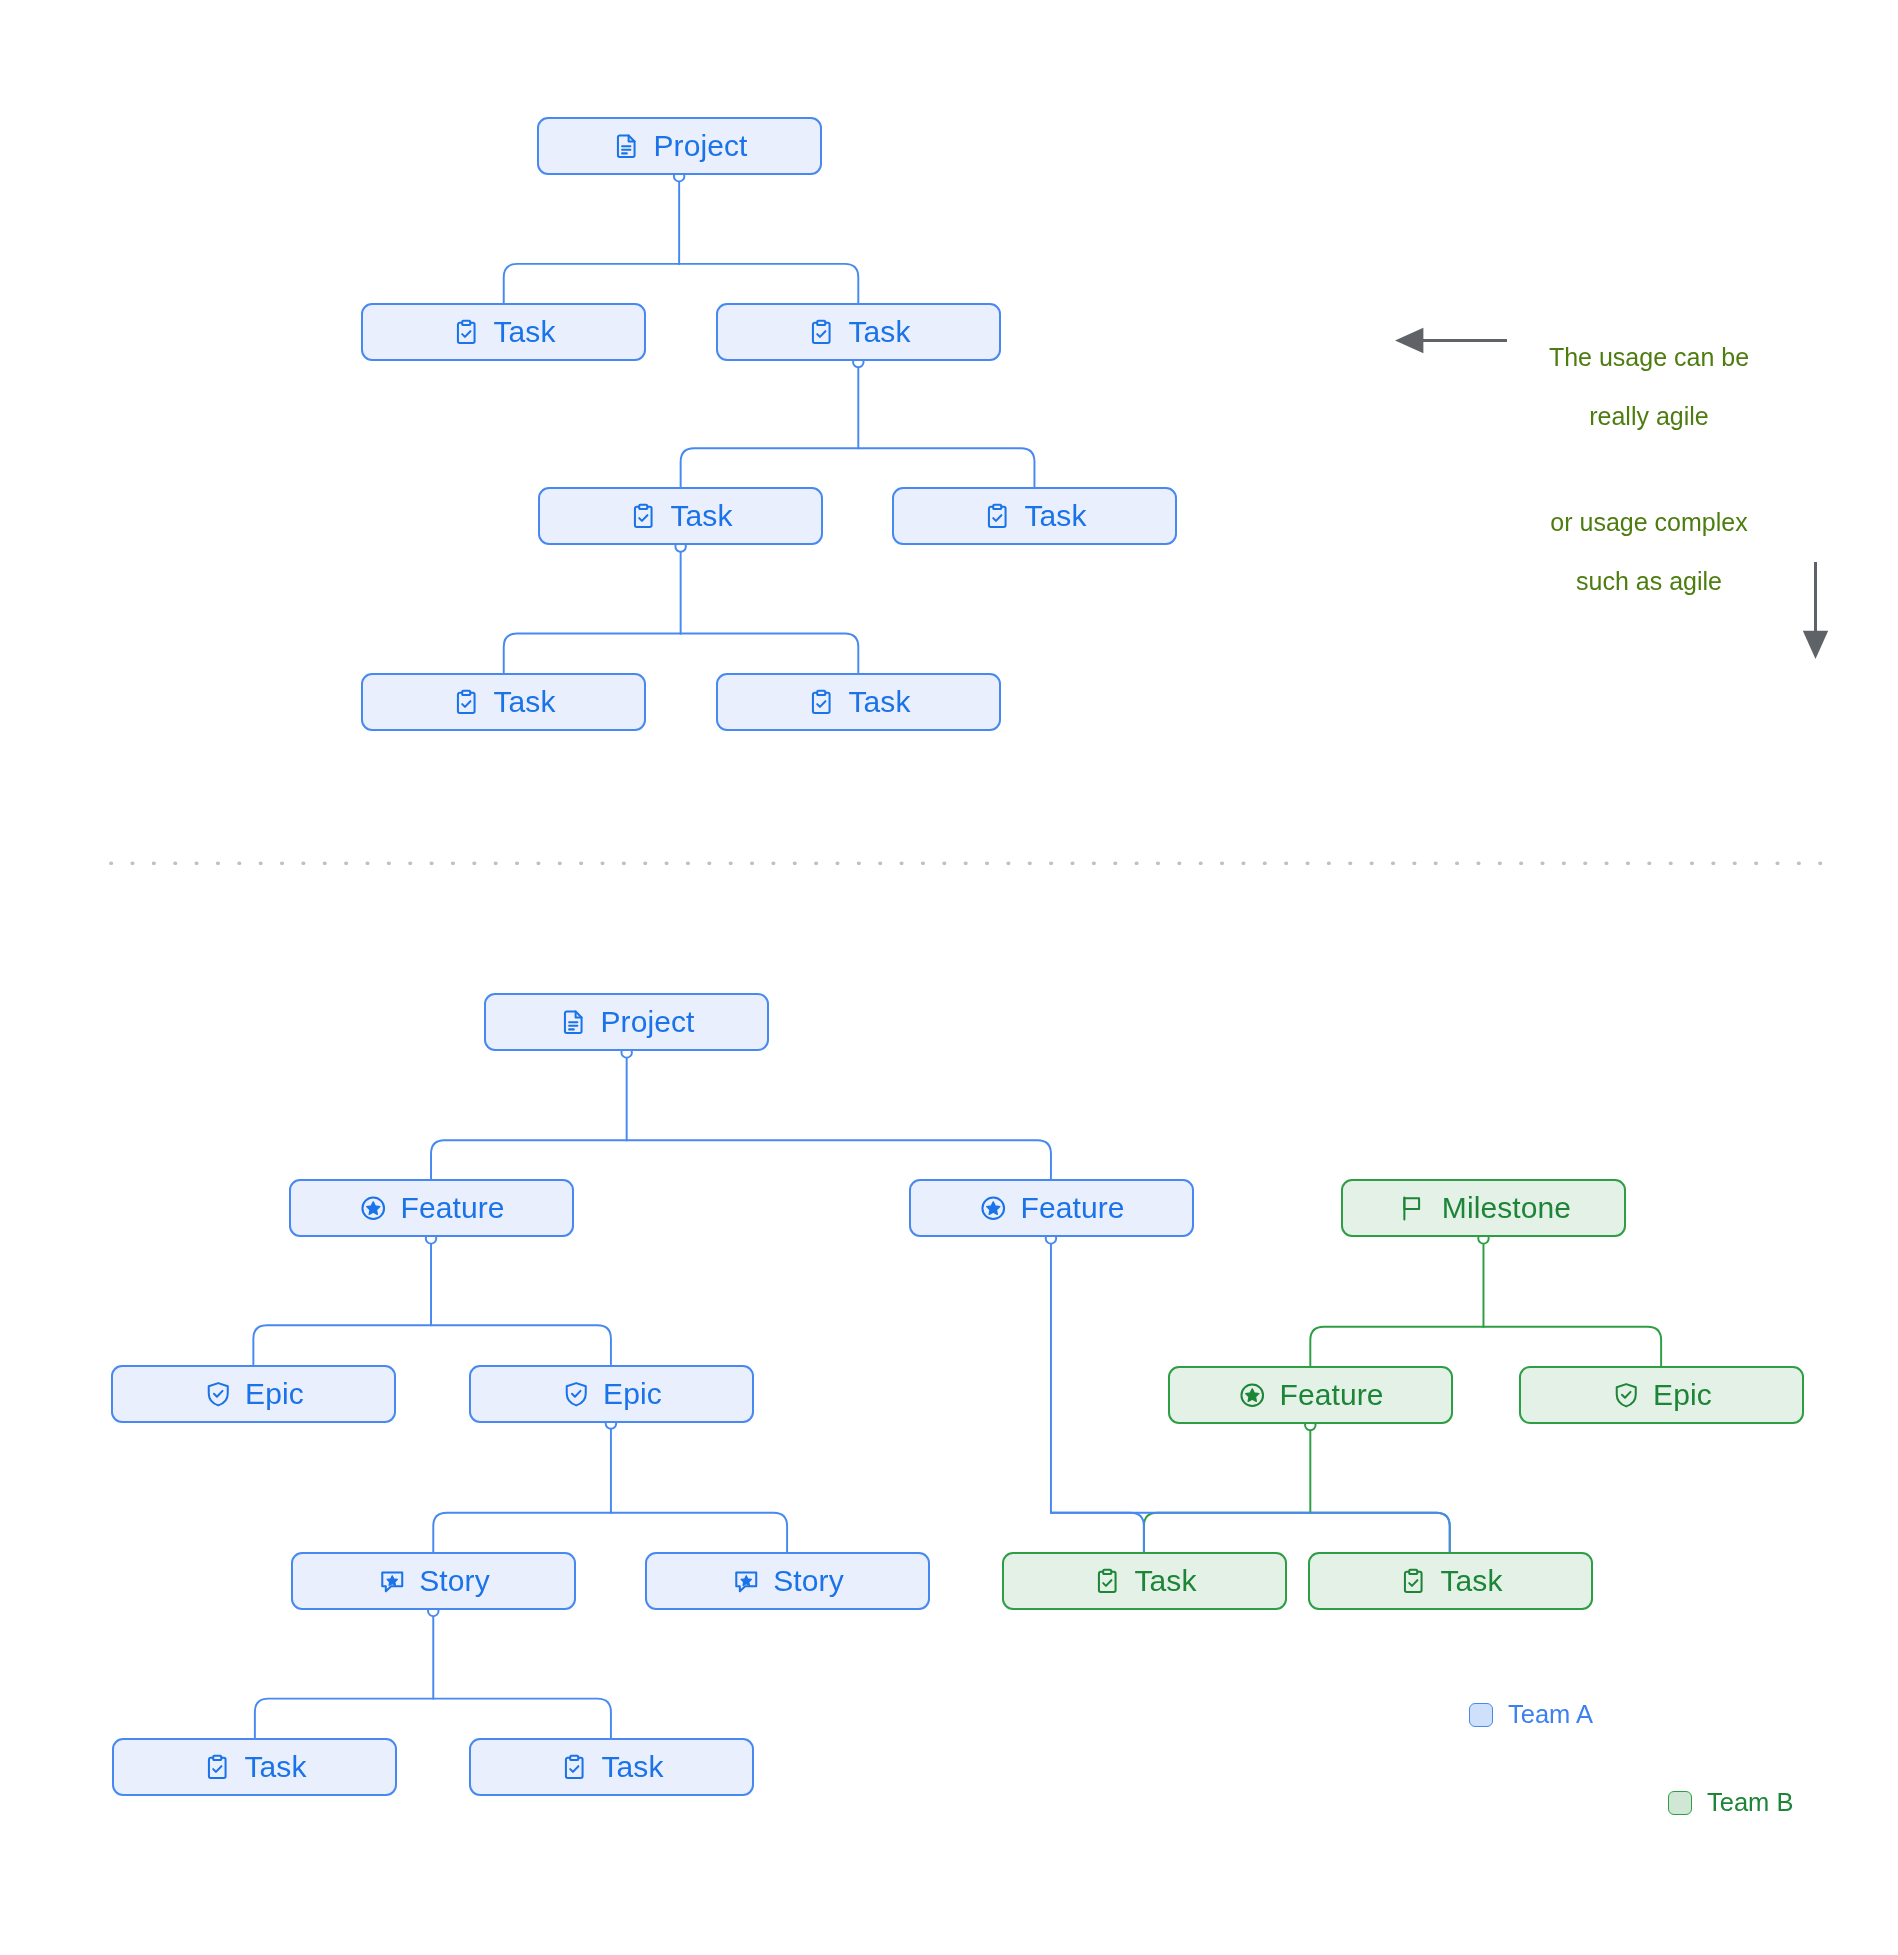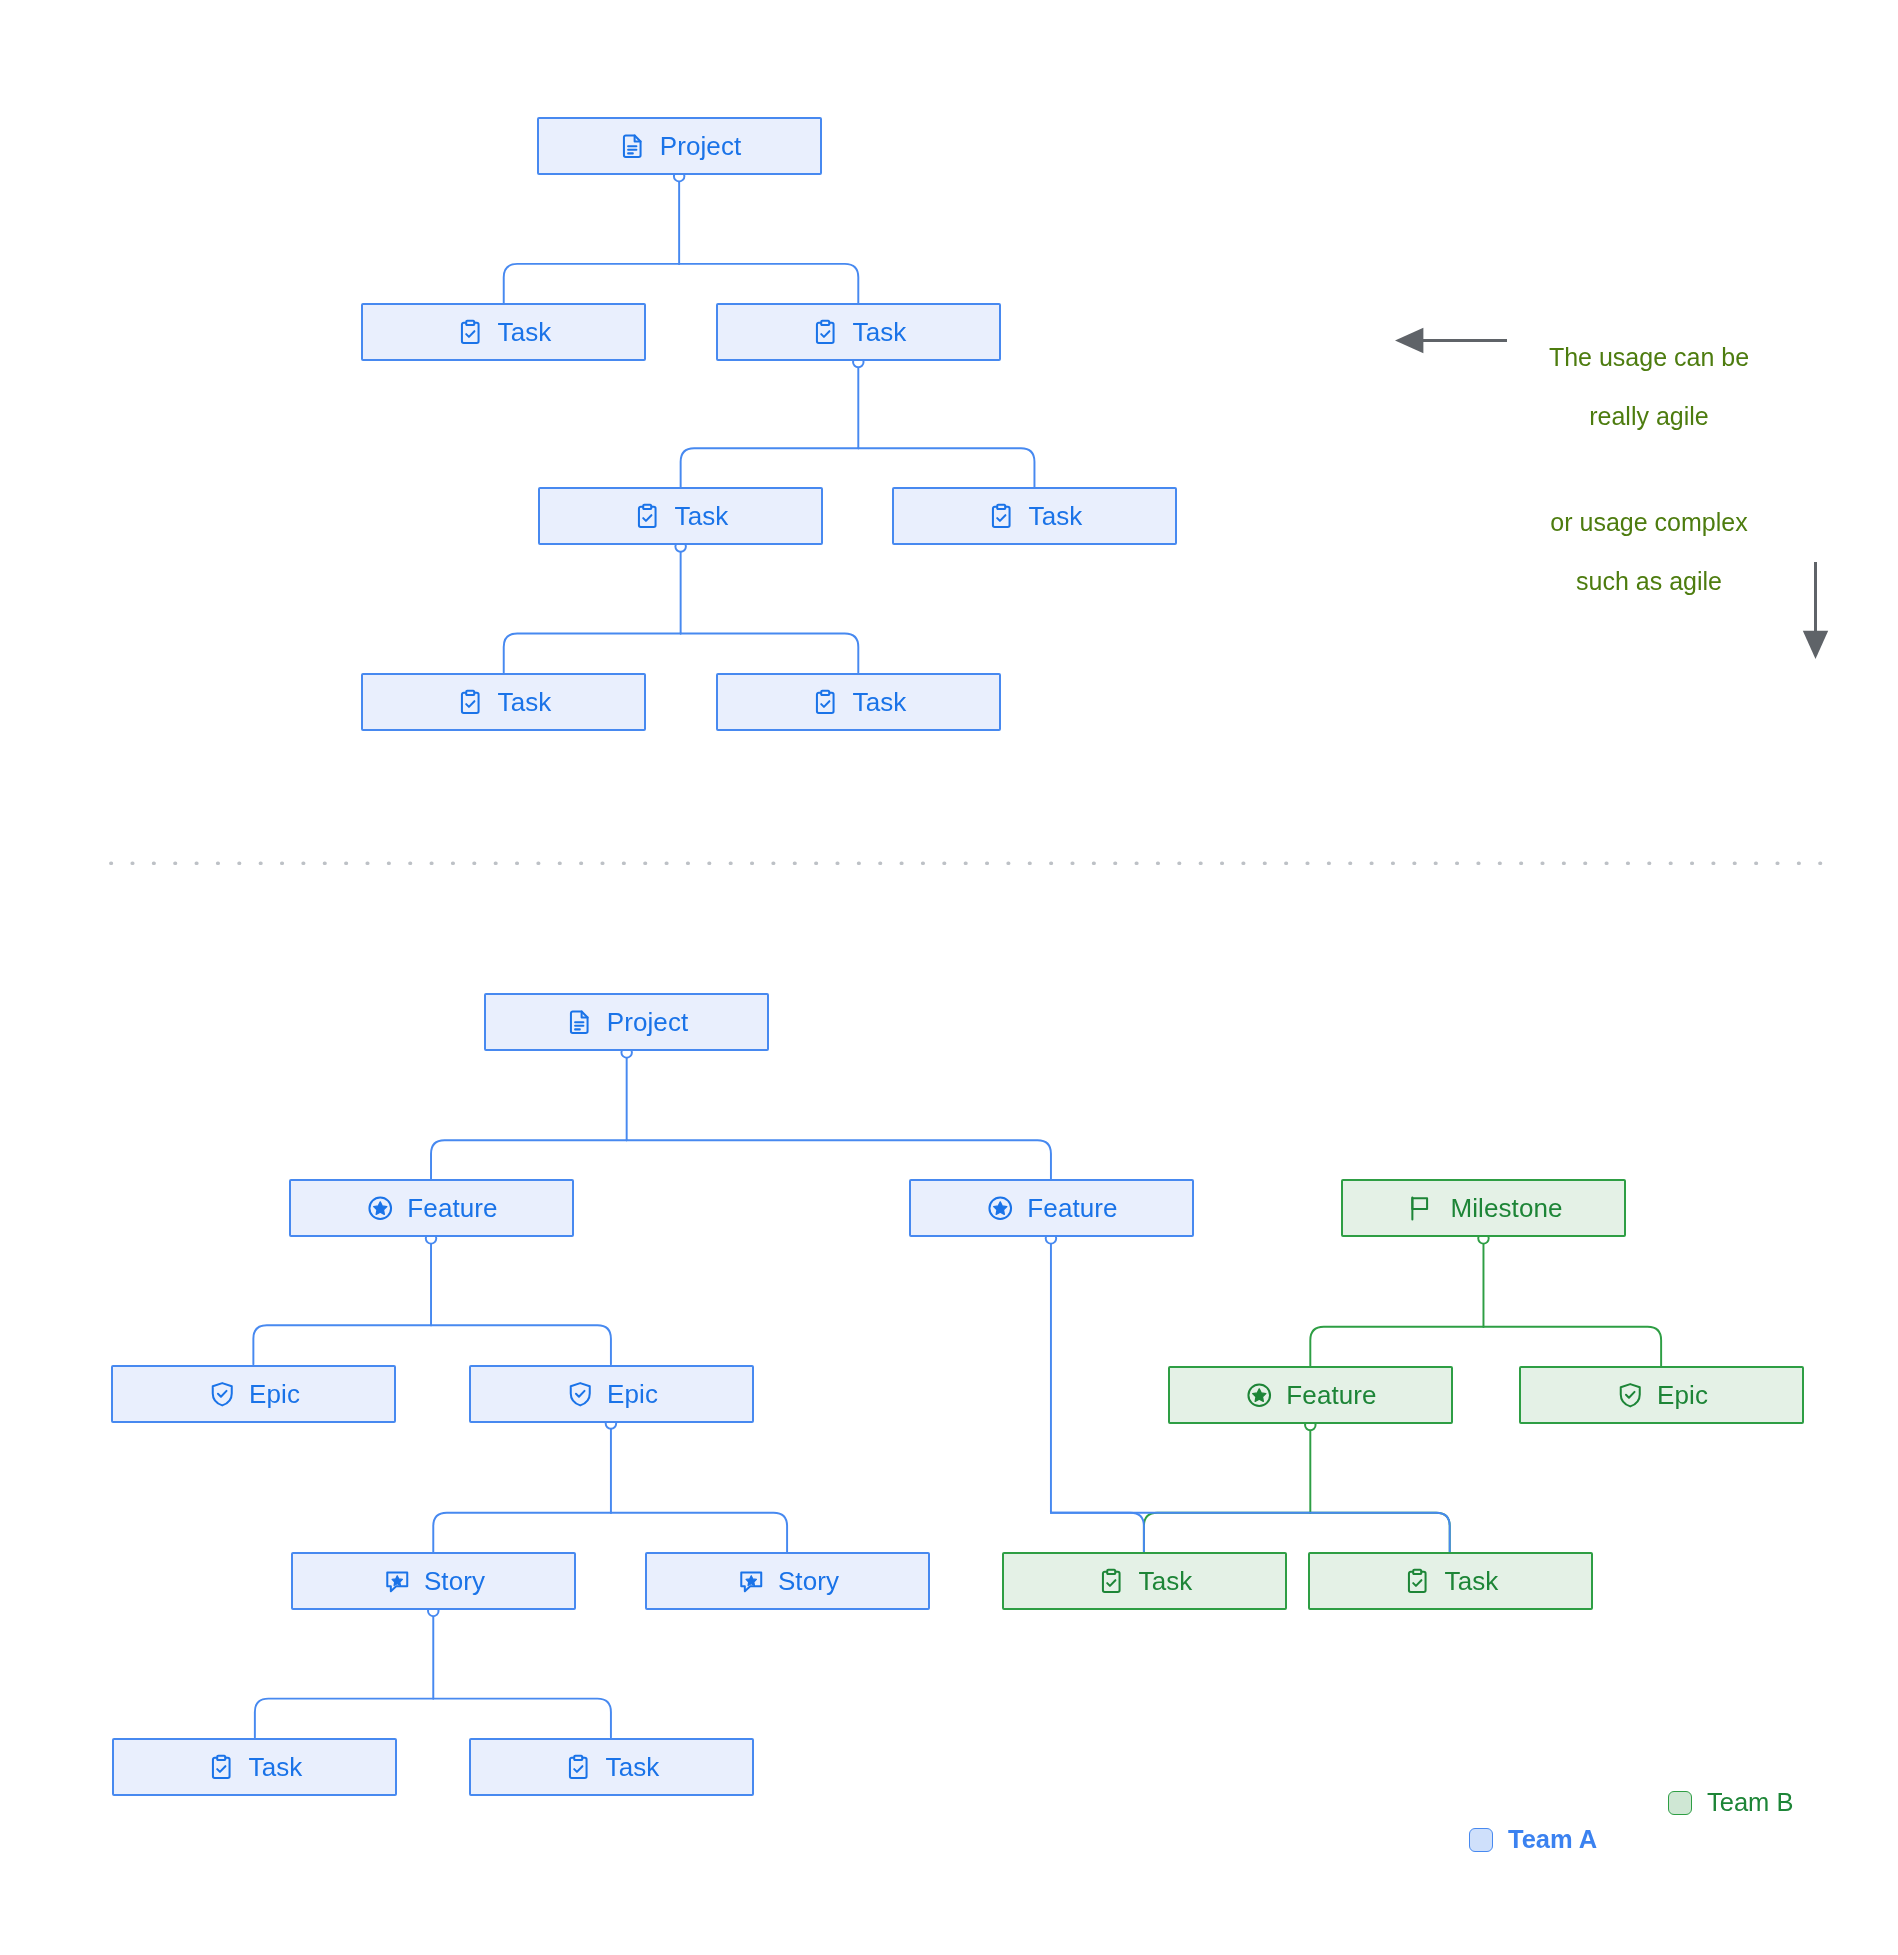--- a/index.html
+++ b/index.html
@@ -20,24 +20,24 @@
     width: 1898px;
     height: 1955px;
   }
   .node {
     position: absolute;
     box-sizing: border-box;
     display: flex;
     align-items: center;
     justify-content: center;
     gap: 12px;
-    border-radius: 2px;
+    border-radius: 11px;
     border-width: 2.2px;
     border-style: solid;
-    font-size: 26px;
+    font-size: 30px;
     letter-spacing: 0.1px;
     white-space: nowrap;
     user-select: none;
   }
   .node .ic {
     display: inline-flex;
     align-items: center;
     justify-content: center;
     width: 30px;
     height: 30px;
@@ -366,21 +366,21 @@
     <div style="height:18px"></div>
     <div>or usage complex</div>
     <div>such as agile</div>
   </div>
 
   <svg style="position:absolute;left:1799px;top:562px;width:33px;height:97px" viewBox="0 0 44 130" width="33" height="97">
     <line x1="22" y1="0" x2="22" y2="100" stroke="#5f6368" stroke-width="4"></line>
     <polygon points="22,130 5,92 39,92" fill="#5f6368"></polygon>
   </svg>
 
-  <div class="legend a" style="left:1469px; top:1825px;font-weight:bold;">
+  <div class="legend a" style="left:1469px; top:1700px;">
     <span class="swatch"></span>
     <span class="txt">Team A</span>
   </div>
   <div class="legend b" style="left:1668px; top:1772px;margin-top:16px;">
     <span class="swatch"></span>
     <span class="txt">Team B</span>
   </div>
 
 </div>
 

